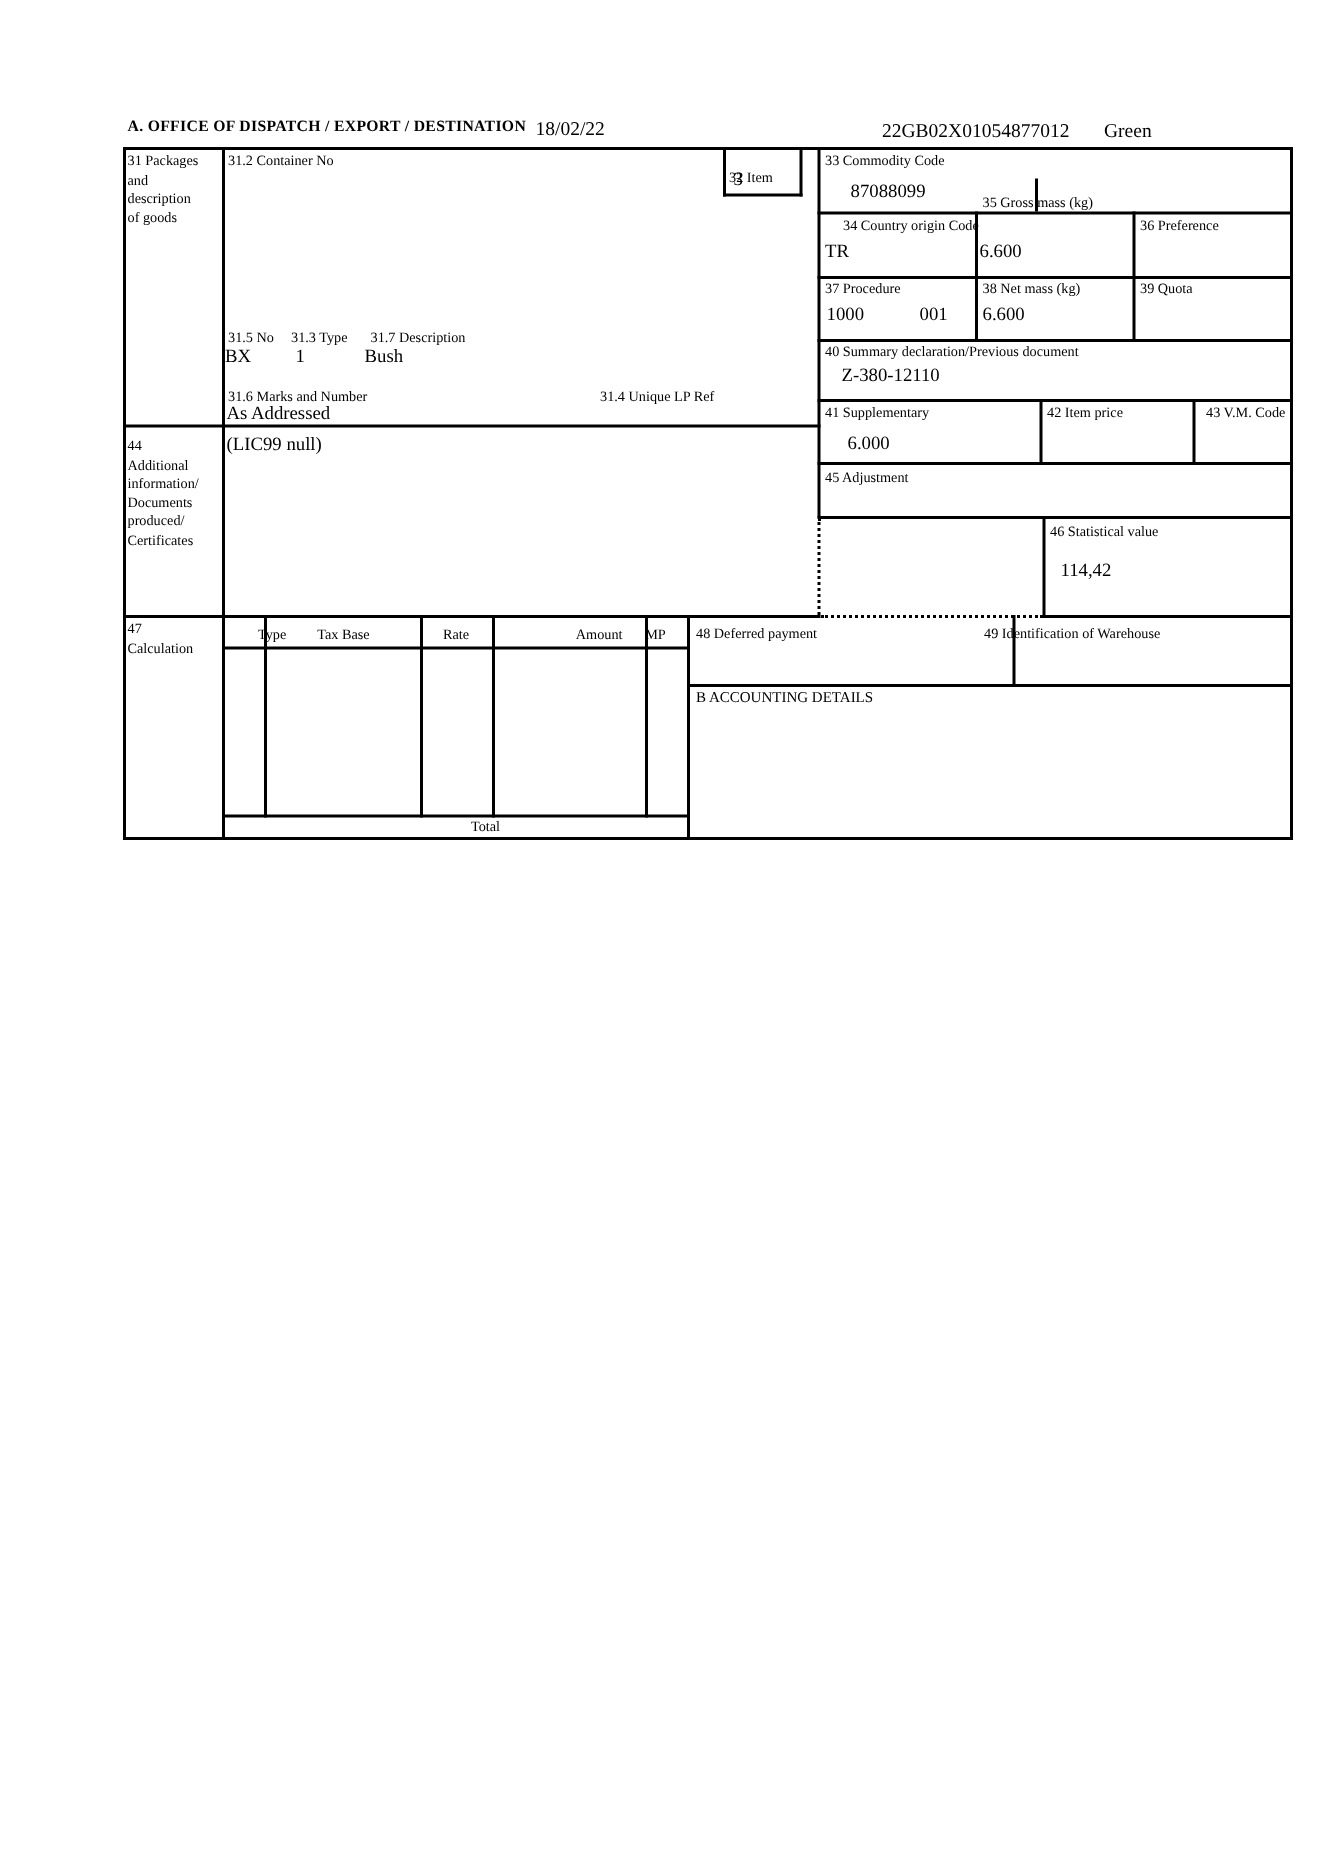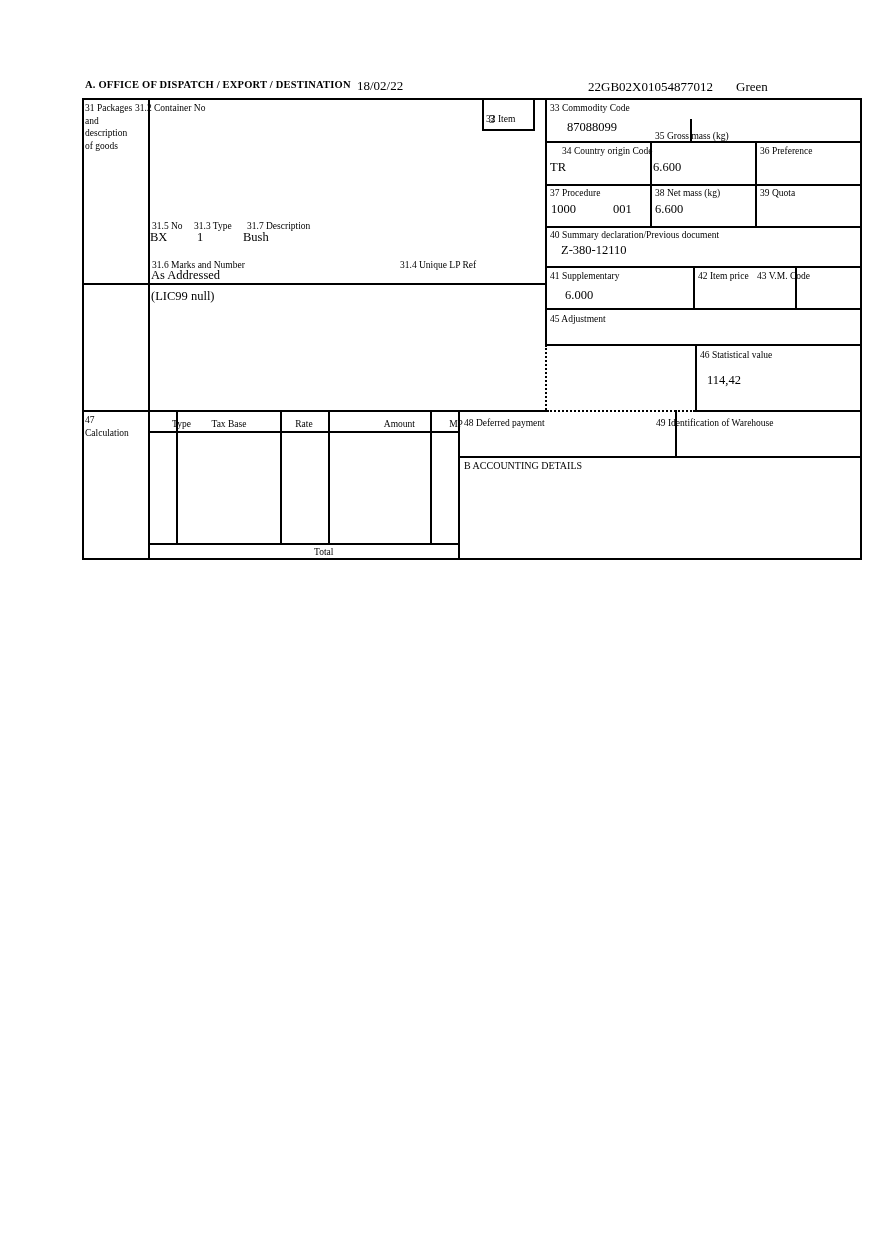--- a/index.html
+++ b/index.html
@@ -62,21 +62,21 @@
   <div class="hl" style="left:148px;top:543px;width:312px;"></div>
   <div class="hl" style="left:458px;top:456px;width:404px;"></div>
 
   <div class="vdot" style="left:545px;top:345px;height:65px;"></div>
   <div class="hdot" style="left:547px;top:410px;width:148px;"></div>
 
   <div class="lbl" style="left:85px;top:102px;width:60px;">31 Packages
 and
 description
 of goods</div>
-  <div class="lbl" style="left:135px;top:102px;">31.2 Container No</div>
+  <div class="lbl" style="left:152px;top:102px;">31.2 Container No</div>
   <div class="lbl" style="left:486px;top:102px;margin-top:11px;">32 Item</div>
   <div class="val" style="left:489px;top:112px;">3</div>
 
   <div class="lbl" style="left:152px;top:220px;">31.5 No</div>
   <div class="lbl" style="left:194px;top:220px;">31.3 Type</div>
   <div class="lbl" style="left:247px;top:220px;">31.7 Description</div>
   <div class="val" style="left:150px;top:230px;">BX</div>
   <div class="val" style="left:197px;top:230px;">1</div>
   <div class="val" style="left:243px;top:230px;">Bush</div>
 
@@ -99,35 +99,41 @@
   <div class="lbl" style="left:655px;top:187px;">38 Net mass (kg)</div>
   <div class="val" style="left:655px;top:202px;">6.600</div>
   <div class="lbl" style="left:760px;top:187px;">39 Quota</div>
 
   <div class="lbl" style="left:550px;top:229px;">40 Summary declaration/Previous document</div>
   <div class="val" style="left:561px;top:243px;">Z-380-12110</div>
 
   <div class="lbl" style="left:550px;top:270px;">41 Supplementary</div>
   <div class="val" style="left:565px;top:288px;">6.000</div>
   <div class="lbl" style="left:698px;top:270px;">42 Item price</div>
-  <div class="lbl" style="left:757px;top:270px;">43 V.M. Code</div>
+  <div class="lbl" style="left:804px;top:270px;">43 V.M. Code</div>
 
+  <div class="lbl" style="left:85px;top:292px;width:62px;">44
+Additional
+information/
+Documents
+produced/
+Certificates</div>
   <div class="val" style="left:151px;top:289px;">(LIC99 null)</div>
 
   <div class="lbl" style="left:550px;top:313px;">45 Adjustment</div>
 
   <div class="lbl" style="left:700px;top:349px;">46 Statistical value</div>
   <div class="val" style="left:707px;top:373px;">114,42</div>
 
   <div class="lbl" style="left:85px;top:414px;">47
 Calculation</div>
   <div class="lbl" style="left:151px;top:418px;padding-left:21px;">Type</div>
   <div class="lbl center" style="left:178px;top:418px;width:102px;">Tax Base</div>
   <div class="lbl center" style="left:280px;top:418px;width:48px;">Rate</div>
   <div class="lbl right" style="left:330px;top:418px;width:85px;">Amount</div>
-  <div class="lbl center" style="left:430px;top:418px;width:14px;padding-left:19px;">MP</div>
+  <div class="lbl center" style="left:430px;top:418px;width:14px;">MP</div>
   <div class="lbl" style="left:314px;top:546px;">Total</div>
 
   <div class="lbl" style="left:464px;top:417px;">48 Deferred payment</div>
   <div class="lbl" style="left:656px;top:417px;">49 Identification of Warehouse</div>
   <div class="lbl blab" style="left:464px;top:460px;">B ACCOUNTING DETAILS</div>
 
 </div>
 
 </body></html>

